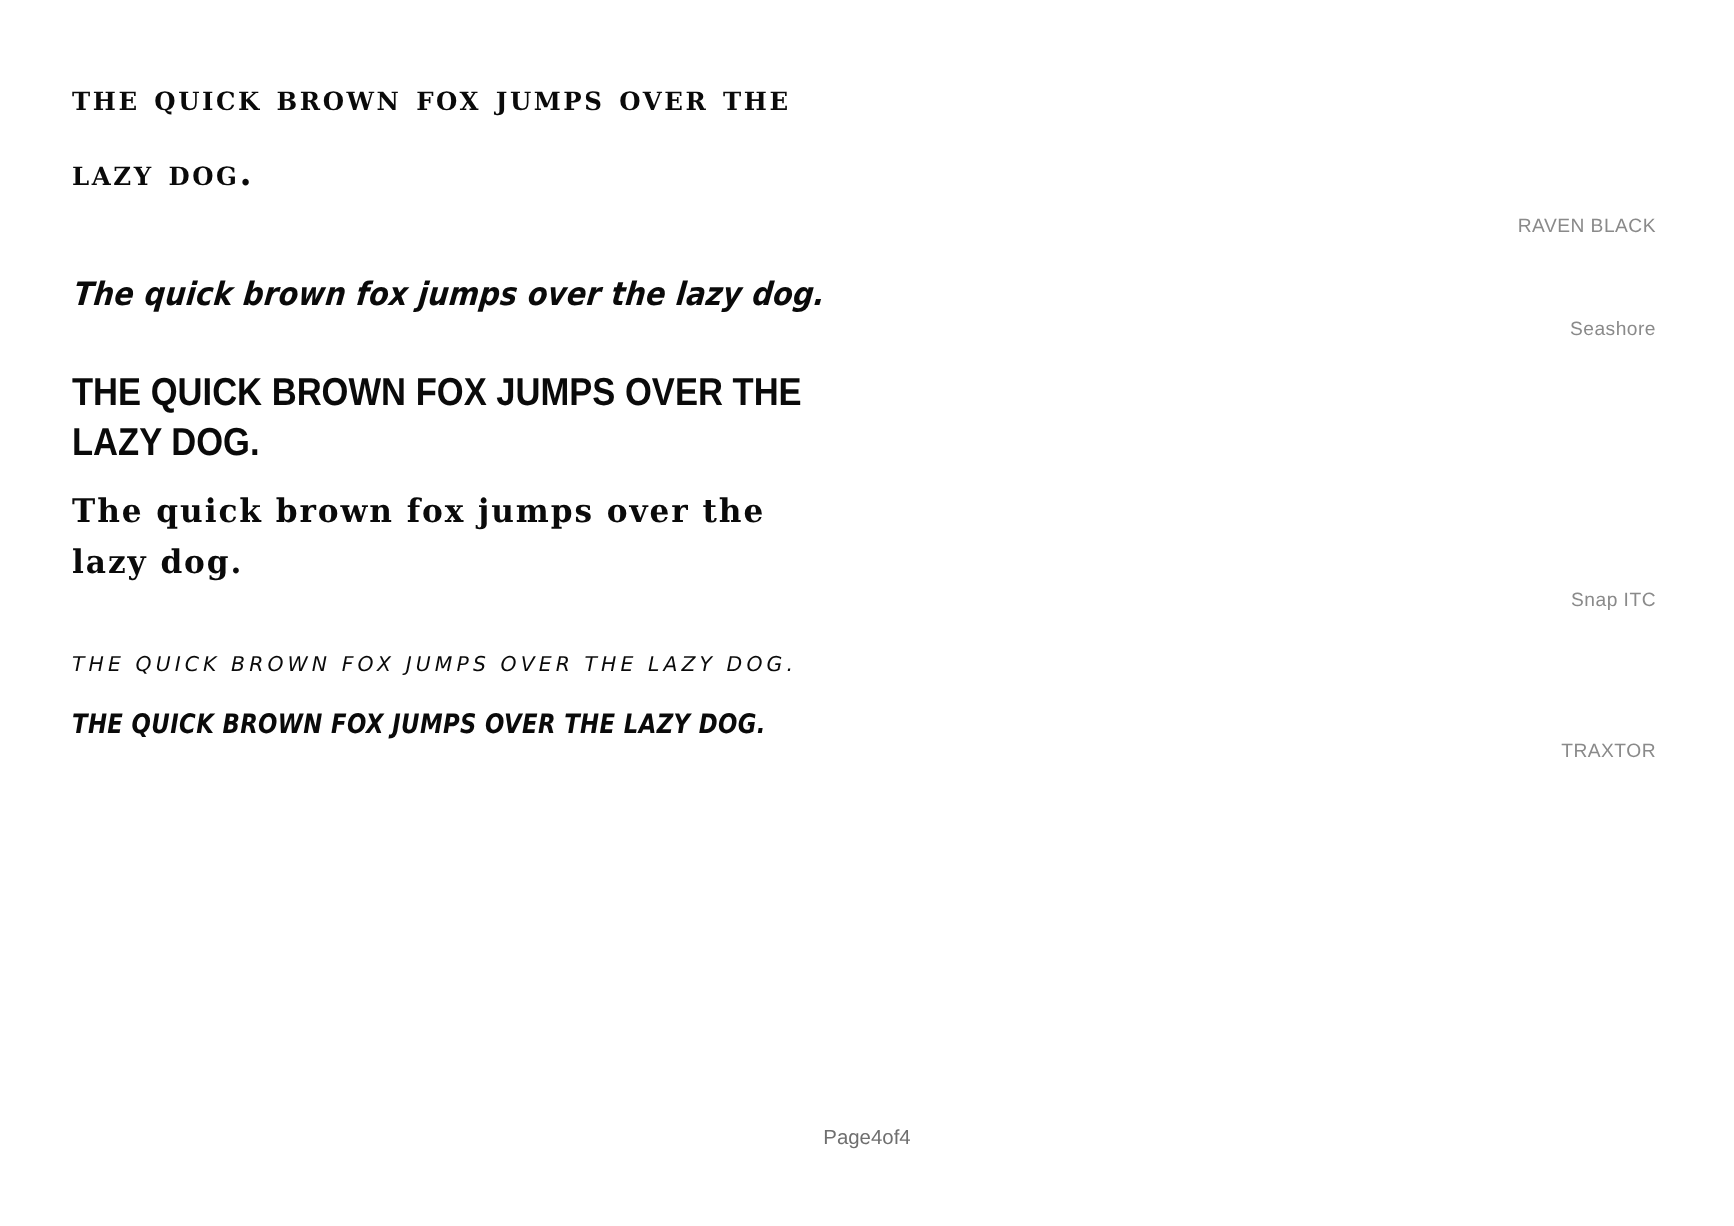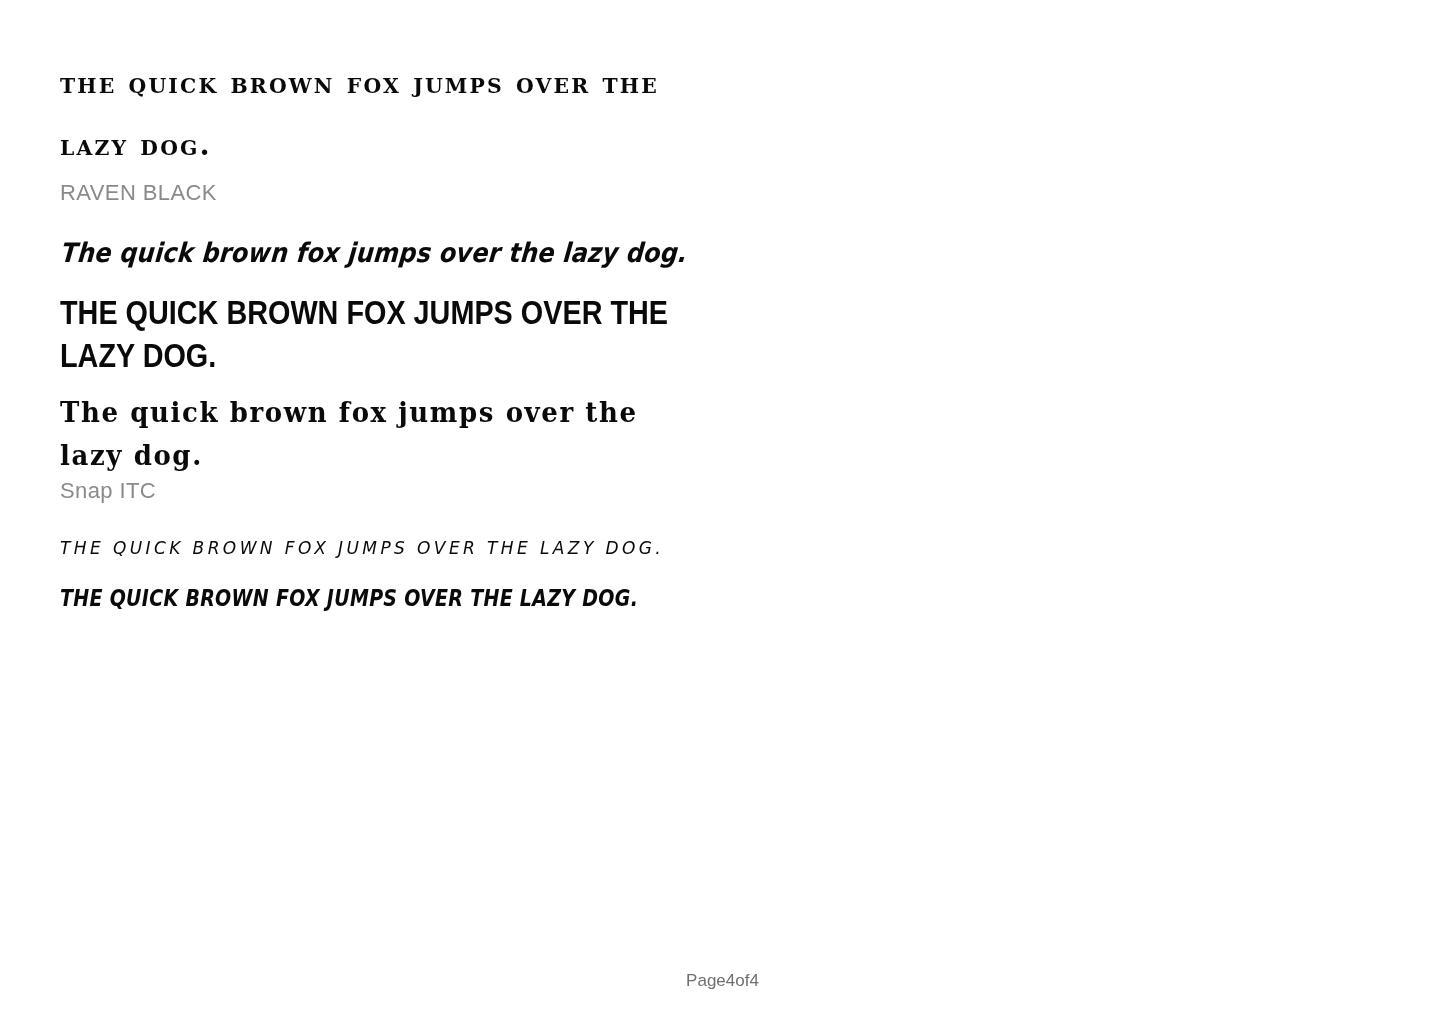--- a/index.html
+++ b/index.html
@@ -37,24 +37,25 @@
   .sample {
     color: #0a0a0a;
     font-weight: 700;
     letter-spacing: 0.5px;
     white-space: pre-wrap;
   }
 
   .font-label {
     color: #8a8a8a;
     font-family: "Liberation Sans", sans-serif;
-    font-size: 22px;
+    font-size: 16px;
     font-weight: 400;
     letter-spacing: 0.4px;
     margin-top: 4px;
+    text-align: right;
   }
 
   
 
   
   .s-raven {
     font-family: "DejaVu Serif", serif;
     font-size: 30px;
     font-weight: 700;
     letter-spacing: 2.2px;
@@ -136,51 +137,52 @@
 
   .page-footer {
     position: absolute;
     left: 0;
     top: 938px;
     width: 1445px;
     text-align: center;
     color: #6f6f6f;
     font-size: 17px;
     font-family: "Liberation Sans", sans-serif;
-    margin-top: 33px;
   }
 </style>
 </head>
 <body>
 
 <div class="page">
   <div class="content">
 
     <div class="specimen-block blk-raven">
       <div class="sample s-raven">The quick brown fox jumps over the lazy dog.</div>
       <div class="font-label">RAVEN BLACK</div>
     </div>
 
     <div class="specimen-block blk-seashore">
       <div class="sample s-seashore">The quick brown fox jumps over the lazy dog.</div>
+      <div class="font-label">Seashore</div>
     </div>
 
     <div class="specimen-block blk-showcard">
       <div class="sample s-showcard">The quick brown fox jumps over the lazy dog.</div>
     </div>
 
     <div class="specimen-block blk-snap">
       <div class="sample s-snap">The quick brown fox jumps over the lazy dog.</div>
       <div class="font-label">Snap ITC</div>
     </div>
 
     <div class="specimen-block blk-starbright">
       <div class="sample s-starbright">The quick brown fox jumps over the lazy dog.</div>
     </div>
 
     <div class="specimen-block blk-traxtor">
       <div class="sample s-traxtor">The quick brown fox jumps over the lazy dog.</div>
+      <div class="font-label">TRAXTOR</div>
     </div>
 
   </div>
 
   <div class="page-footer">Page4of4</div>
 </div>
 
 </body></html>

